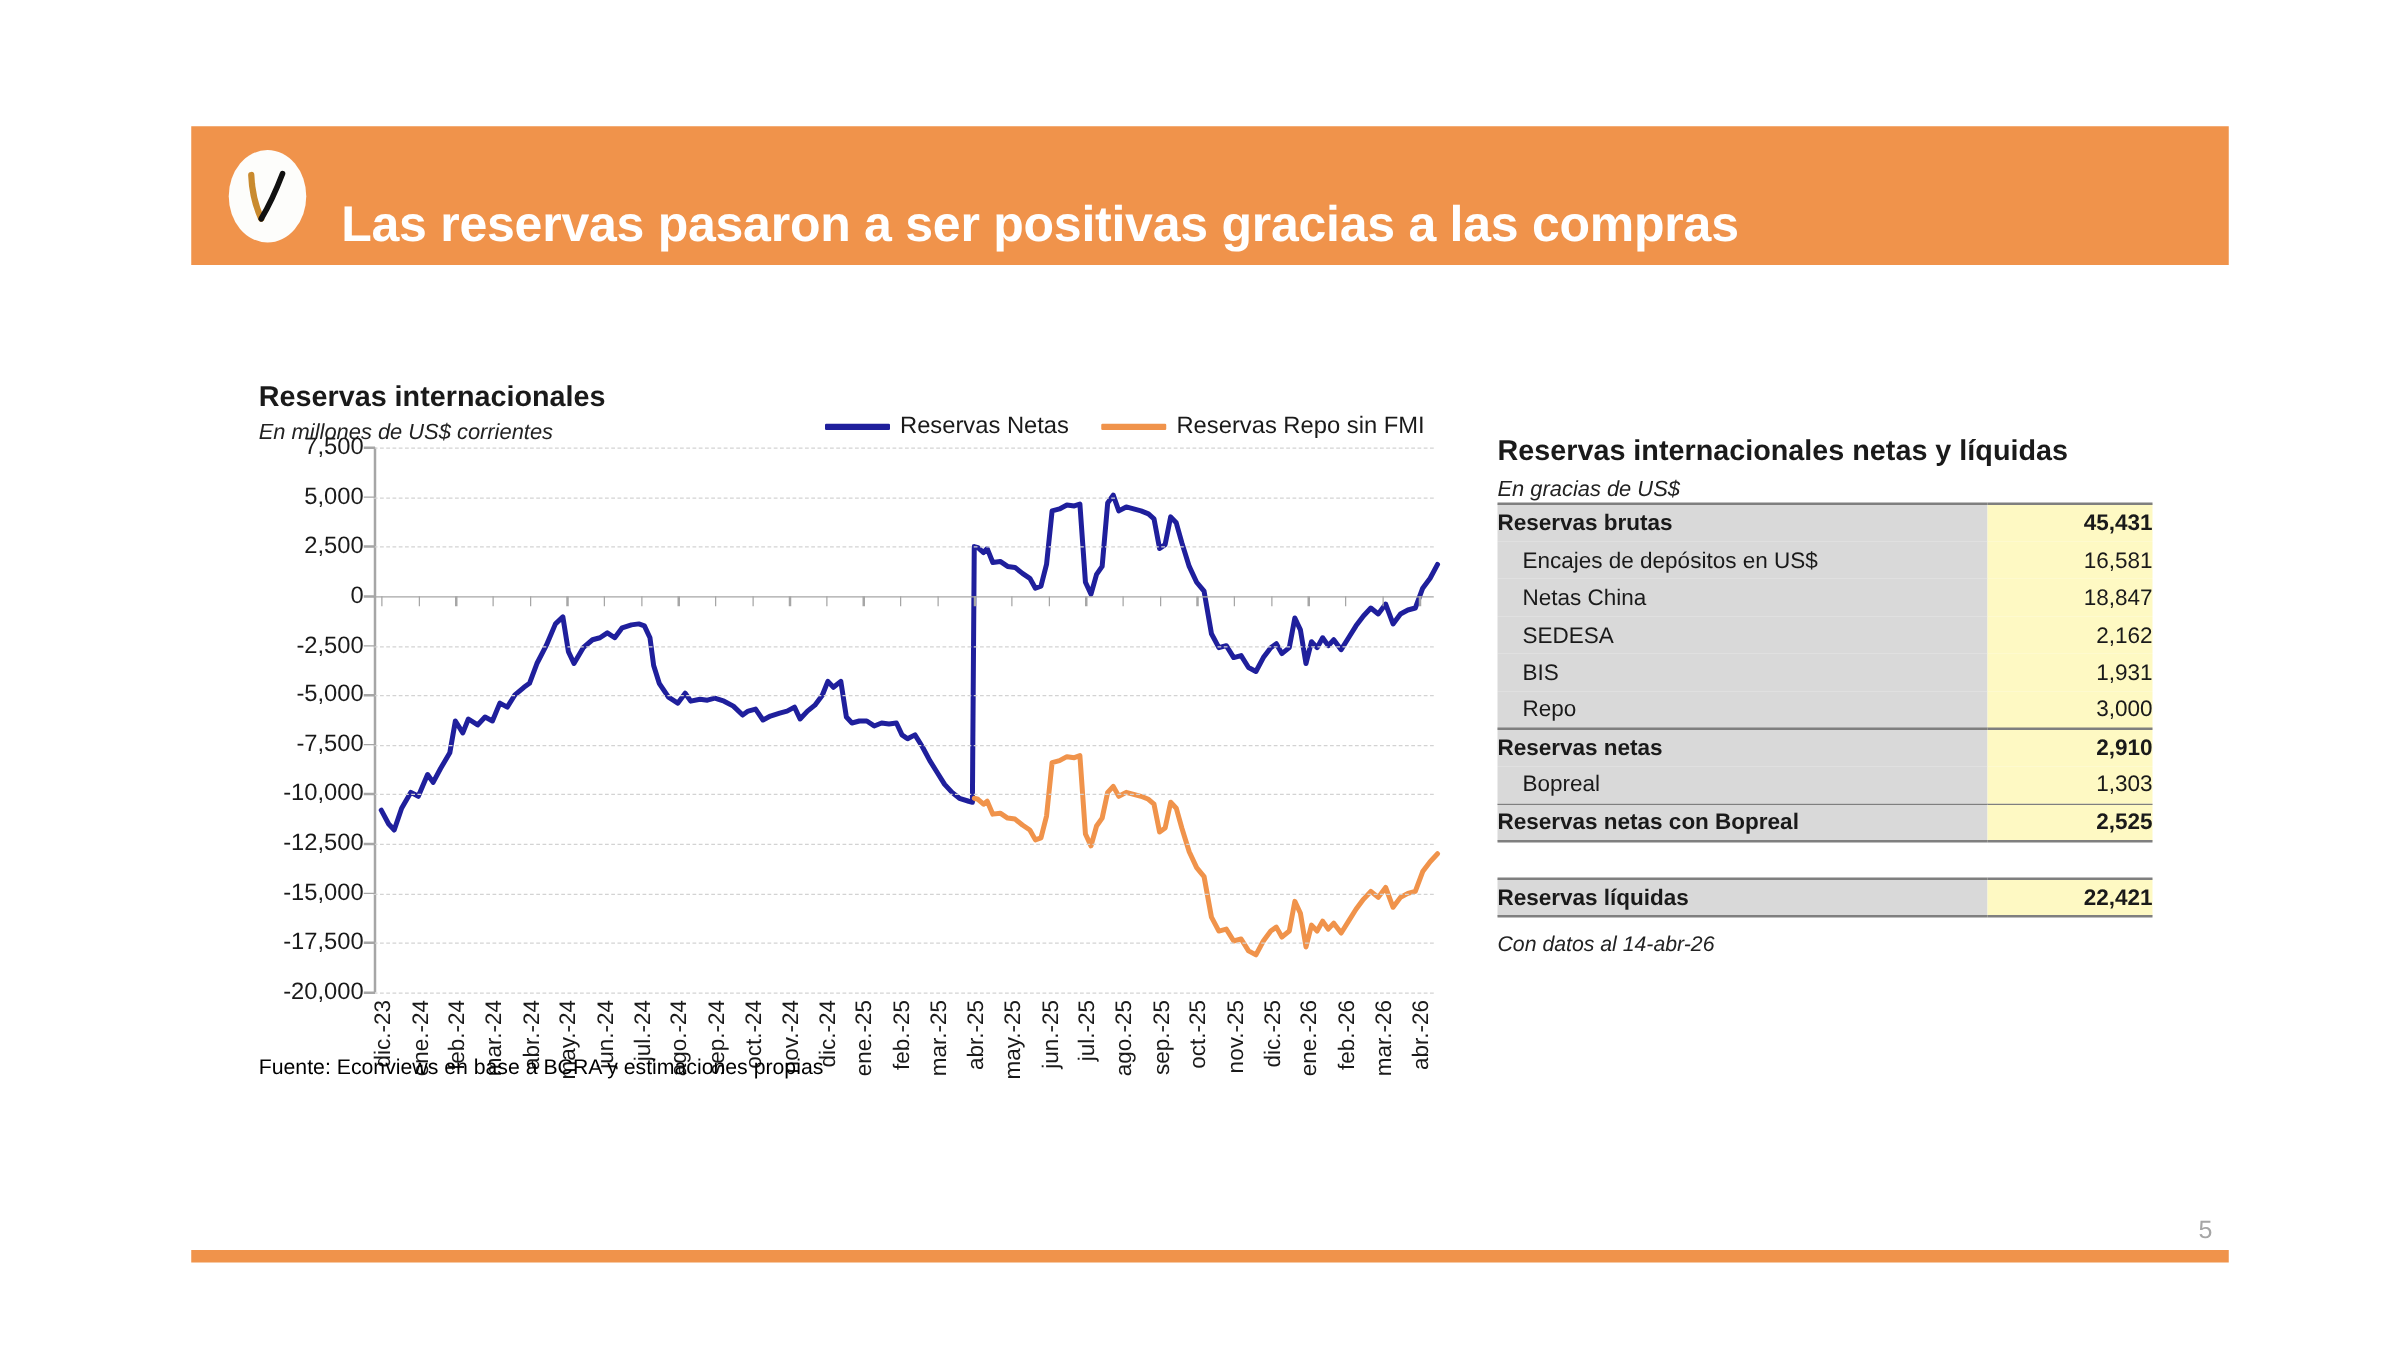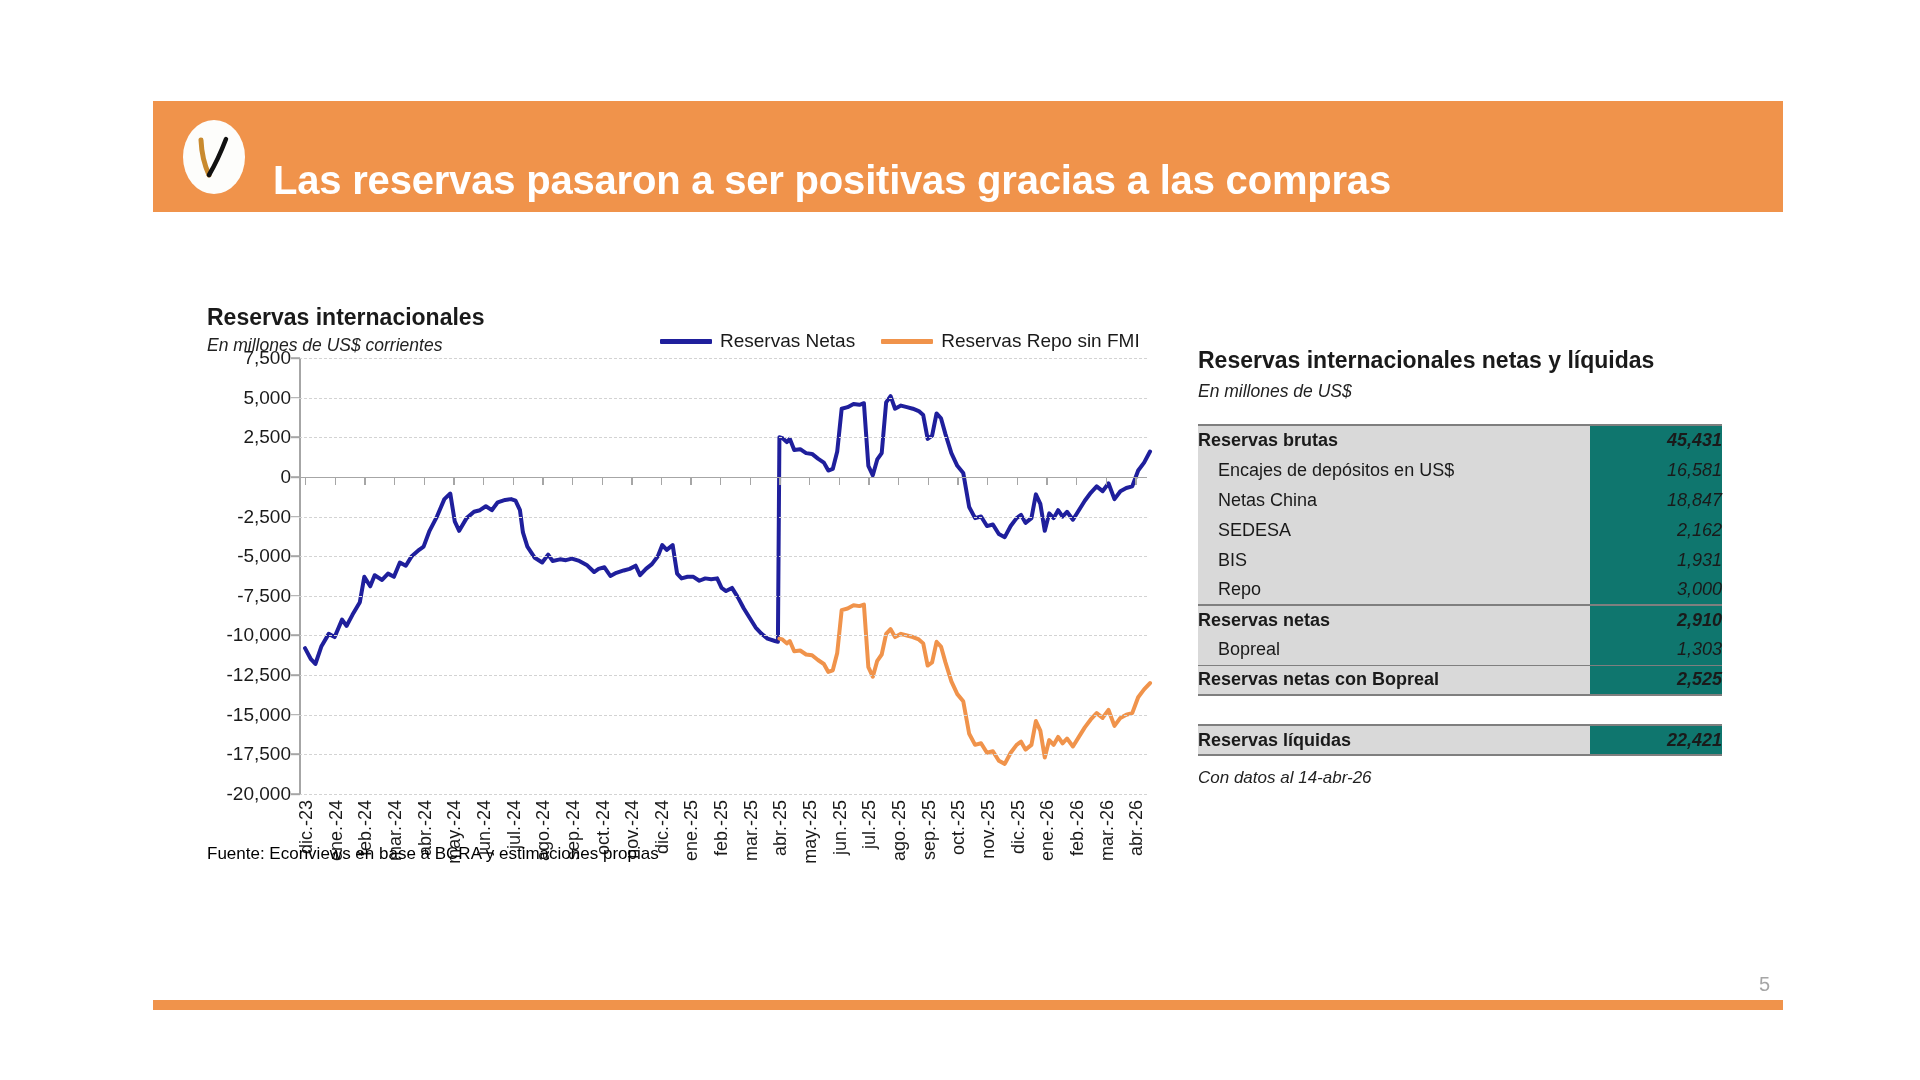--- a/index.html
+++ b/index.html
@@ -107,24 +107,24 @@
   .chart-source {
     position: absolute; left: 207px; top: 604px;
     font-size: 17px; color: #000000; white-space: nowrap;
   }
 
   
   .table-block { position: absolute; left: 1198px; top: 347px; width: 560px; }
   .tbl-title { font-size: 23px; font-weight: bold; color: #1a1a1a; white-space: nowrap; }
   .tbl-subtitle { margin-top: 7px; font-size: 17.5px; font-style: italic; color: #222; }
 
-  table.restbl { border-collapse: collapse; width: 524px; margin-top: 22px; table-layout: fixed; }
+  table.restbl { border-collapse: collapse; width: 524px; table-layout: fixed; }
   table.restbl td { font-size: 18px; color: #1a1a1a; padding: 0; height: 30px; vertical-align: middle; }
   td.lbl { background: #d9d9d9; padding-left: 6px; width: 392px; }
-  td.val { background: #0f766e; text-align: right; padding-right: 12px; width: 132px; font-style: italic; }
+  td.val { background: #fef9c3; text-align: right; padding-right: 12px; width: 132px; }
   tr.head td.lbl { font-weight: bold; }
   tr.head td.val { font-weight: bold; }
   tr.sub td.lbl { padding-left: 20px; }
   .rule-top td { border-top: 2.2px solid #7f7f7f; }
   .rule-bot td { border-bottom: 2.2px solid #7f7f7f; }
   .rule-dbl td { border-top: 1.3px solid #7f7f7f; border-bottom: 2.6px double #7f7f7f; }
   .spacer-row td { height: 20px; background: #ffffff !important; border: none; }
 
   .tbl-note { margin-top: 11px; font-size: 17px; font-style: italic; color: #222; }
   .tbl-note2 { margin-top: 12px; font-size: 17px; font-style: italic; color: #222; }
@@ -277,21 +277,21 @@
         <div class="y-tick" style="top: 356.727px;"></div>
         <div class="y-tick" style="top: 396.364px;"></div>
         <div class="y-tick" style="top: 436px;"></div>
       </div>
 
     <div class="chart-source">Fuente: Econviews en base a BCRA y estimaciones propias</div>
   </div>
 
   <div class="table-block">
     <div class="tbl-title">Reservas internacionales netas y líquidas</div>
-    <div class="tbl-subtitle">En millones de US$</div>
+    <div class="tbl-subtitle">En gracias de US$</div>
     <table class="restbl">
       <tbody id="tbl-body">
           <tr class="head rule-top">
             <td class="lbl">Reservas brutas</td>
             <td class="val">45,431</td>
           </tr>
           <tr class="sub">
             <td class="lbl">Encajes de depósitos en US$</td>
             <td class="val">16,581</td>
           </tr>

